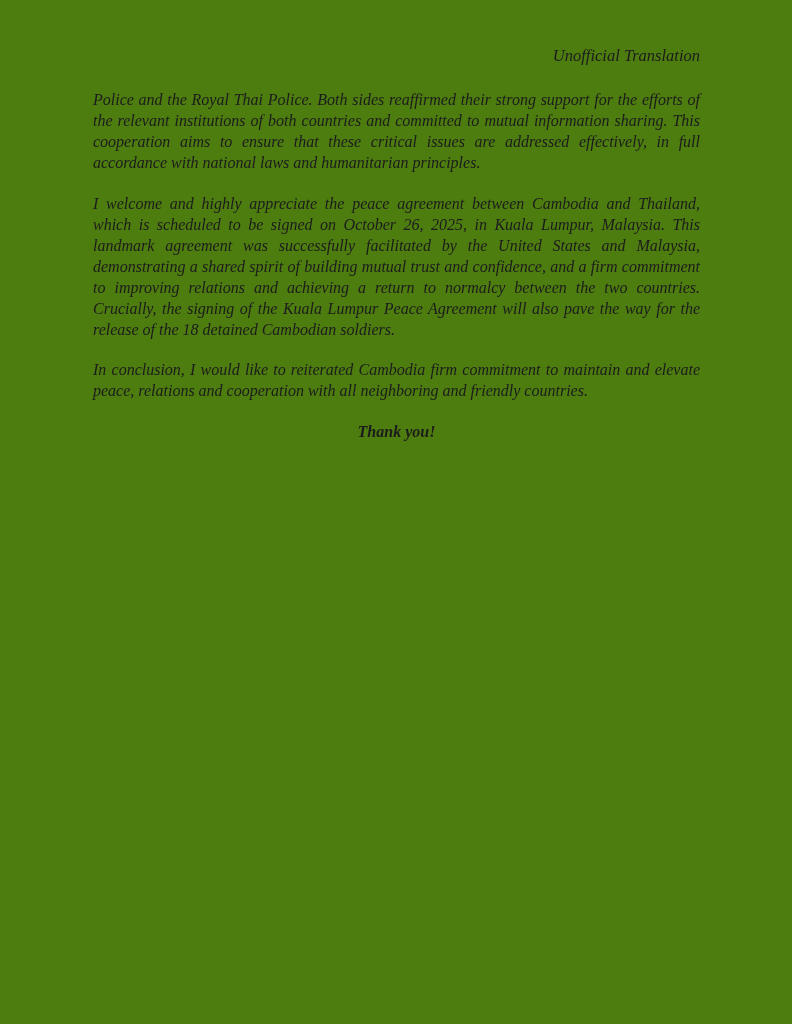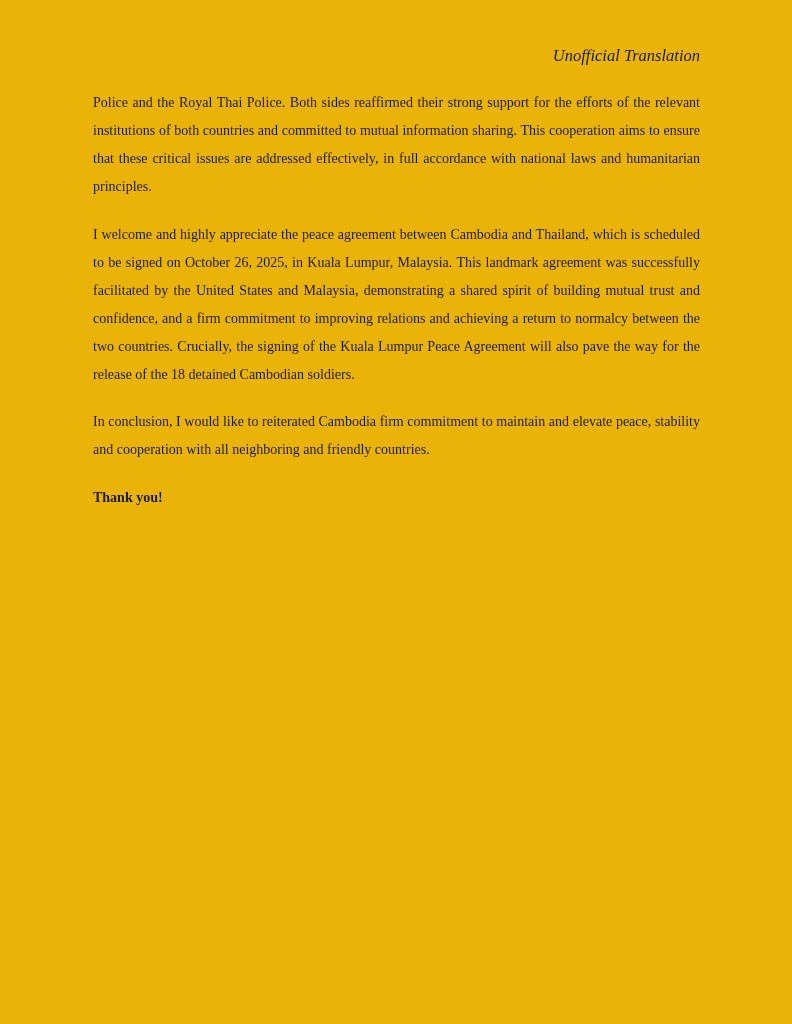--- a/index.html
+++ b/index.html
@@ -4,21 +4,21 @@
 <style>
   html, body {
     margin: 0;
     padding: 0;
     background: #ffffff;
   }
   .page {
     position: relative;
     width: 792px;
     height: 1024px;
-    background: #eab308;
+    background: #4d7c0f;
     font-family: "Liberation Serif", serif;
     color: #1c1c1c;
     overflow: hidden;
   }
   .header-line {
     position: absolute;
     top: 46px;
     left: 93px;
     right: 92px;
     text-align: right;
@@ -27,42 +27,43 @@
     line-height: 19px;
   }
   .doc-body {
     position: absolute;
     top: 89px;
     left: 93px;
     width: 607px;
   }
   .doc-body p {
     margin: 0 0 19.5px 0;
-    font-size: 14px;
-    line-height: 28px;
+    font-size: 16px;
+    line-height: 21px;
     text-align: justify;
     text-justify: inter-word;
+    font-style: italic;
   }
   .doc-body p.closing {
     font-weight: bold;
-    text-align: left;
+    text-align: center;
     margin-top: 14px;
   }
 </style>
 </head>
 <body>
 
 <div class="page">
 
   <div class="header-line">Unofficial Translation</div>
 
   <div class="doc-body">
     <p>Police and the Royal Thai Police. Both sides reaffirmed their strong support for the efforts of the relevant institutions of both countries and committed to mutual information sharing. This cooperation aims to ensure that these critical issues are addressed effectively, in full accordance with national laws and humanitarian principles.</p>
 
     <p>I welcome and highly appreciate the peace agreement between Cambodia and Thailand, which is scheduled to be signed on October 26, 2025, in Kuala Lumpur, Malaysia. This landmark agreement was successfully facilitated by the United States and Malaysia, demonstrating a shared spirit of building mutual trust and confidence, and a firm commitment to improving relations and achieving a return to normalcy between the two countries. Crucially, the signing of the Kuala Lumpur Peace Agreement will also pave the way for the release of the 18 detained Cambodian soldiers.</p>
 
 
-    <p>In conclusion, I would like to reiterated Cambodia firm commitment to maintain and elevate peace, stability and cooperation with all neighboring and friendly countries.</p>
+    <p>In conclusion, I would like to reiterated Cambodia firm commitment to maintain and elevate peace, relations and cooperation with all neighboring and friendly countries.</p>
 
     <p class="closing">Thank you!</p>
   </div>
 
 </div>
 
 </body></html>

